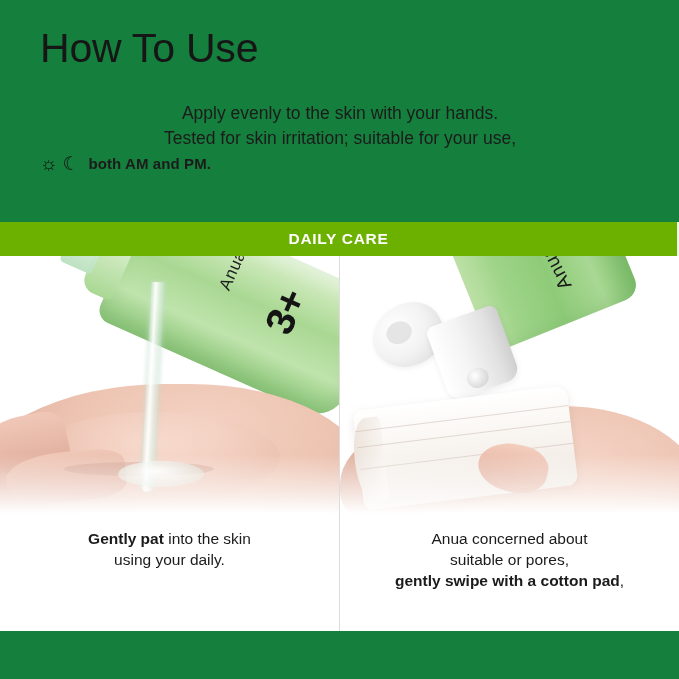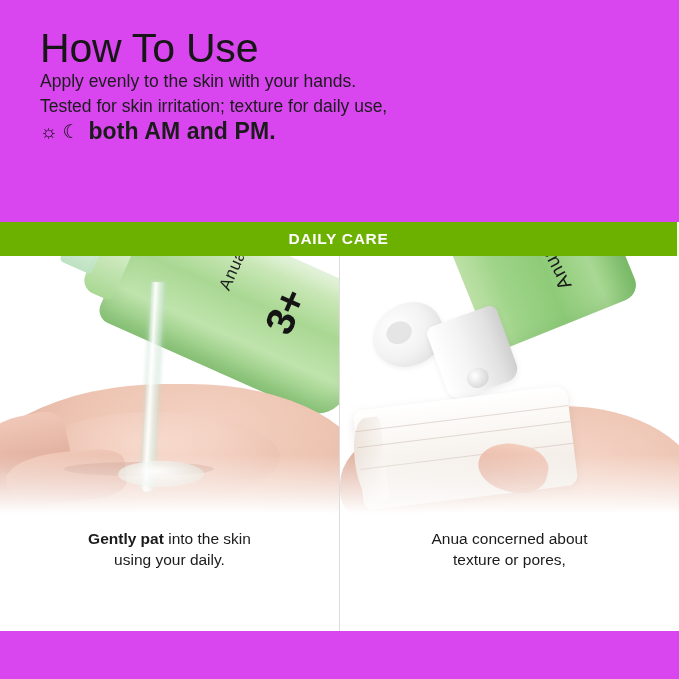--- a/index.html
+++ b/index.html
@@ -11,41 +11,43 @@
     height: 679px;
     background: #edfbe9;
     font-family: "Liberation Sans", sans-serif;
     color: #111111;
     overflow: hidden;
   }
   .page {
     position: relative;
     width: 679px;
     height: 679px;
-    background: #d946ef;
+    background: #15803d;
   }
 
   
   .intro {
     position: absolute;
     left: 40px;
     top: 28px;
     width: 600px;
   }
   .title {
     font-size: 41px;
     font-weight: 400;
     letter-spacing: -0.2px;
     line-height: 1.0;
     color: #161616;
     margin: 0 0 0 0;
     padding: 0;
     white-space: nowrap;
   }
   .lead {
+    margin-top: 32px;
+    text-align: center;
   }
   .lead-line {
     font-size: 17.5px;
     font-weight: 400;
     line-height: 25px;
     color: #1b1b1b;
     white-space: nowrap;
   }
   .lead-line.icons-line {
     display: flex;
@@ -53,21 +55,21 @@
     gap: 5px;
   }
   .glyph {
     display: inline-block;
     line-height: 1;
     font-size: 19px;
     color: #111;
   }
   .am-pm {
     font-weight: 700;
-    font-size: 23px;
+    font-size: 15px;
     margin-left: 4px;
     letter-spacing: 0.1px;
   }
 
   
   .band {
     position: absolute;
     left: 0;
     top: 222px;
     width: 679px;
@@ -402,21 +404,21 @@
 </head>
 <body>
 
 <div class="page">
 
   <div class="intro">
     <h1 class="title">How To Use</h1>
 
     <div class="lead">
       <div class="lead-line">Apply evenly to the skin with your hands.</div>
-      <div class="lead-line">Tested for skin irritation; texture for daily use,</div>
+      <div class="lead-line">Tested for skin irritation; suitable for your use,</div>
       <div class="lead-line icons-line">
         <span class="glyph">☼</span>
         <span class="glyph">☾</span>
         <span class="am-pm">both AM and PM.</span>
       </div>
     </div>
   </div>
 
   <div class="band">
     <div class="band-cell">
@@ -485,19 +487,22 @@
           <div class="r-pad-fold" style="top:58px"></div>
         </div>
         <div class="r-thumb"></div>
       </div>
 
       <div class="caption">
         <div class="cap-line">
           <span>Anua concerned about</span>
         </div>
         <div class="cap-line">
-          <span>texture or pores,</span>
+          <span>suitable or pores,</span>
+        </div>
+        <div class="cap-line">
+          <b>gently swipe with a cotton pad</b><span>,</span>
         </div>
       </div>
     </div>
 
   </div>
 </div>
 
 </body></html>

